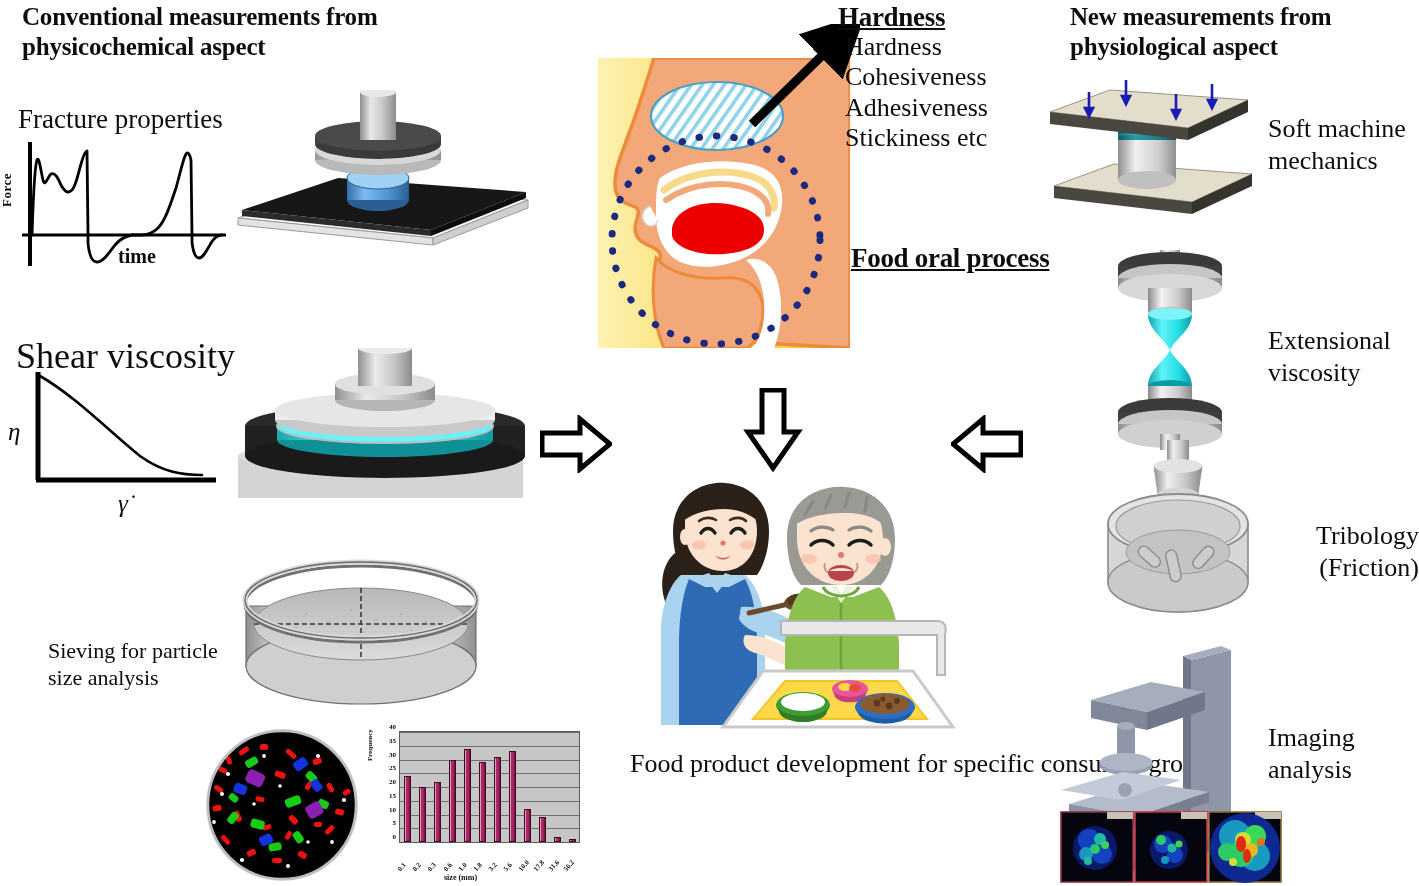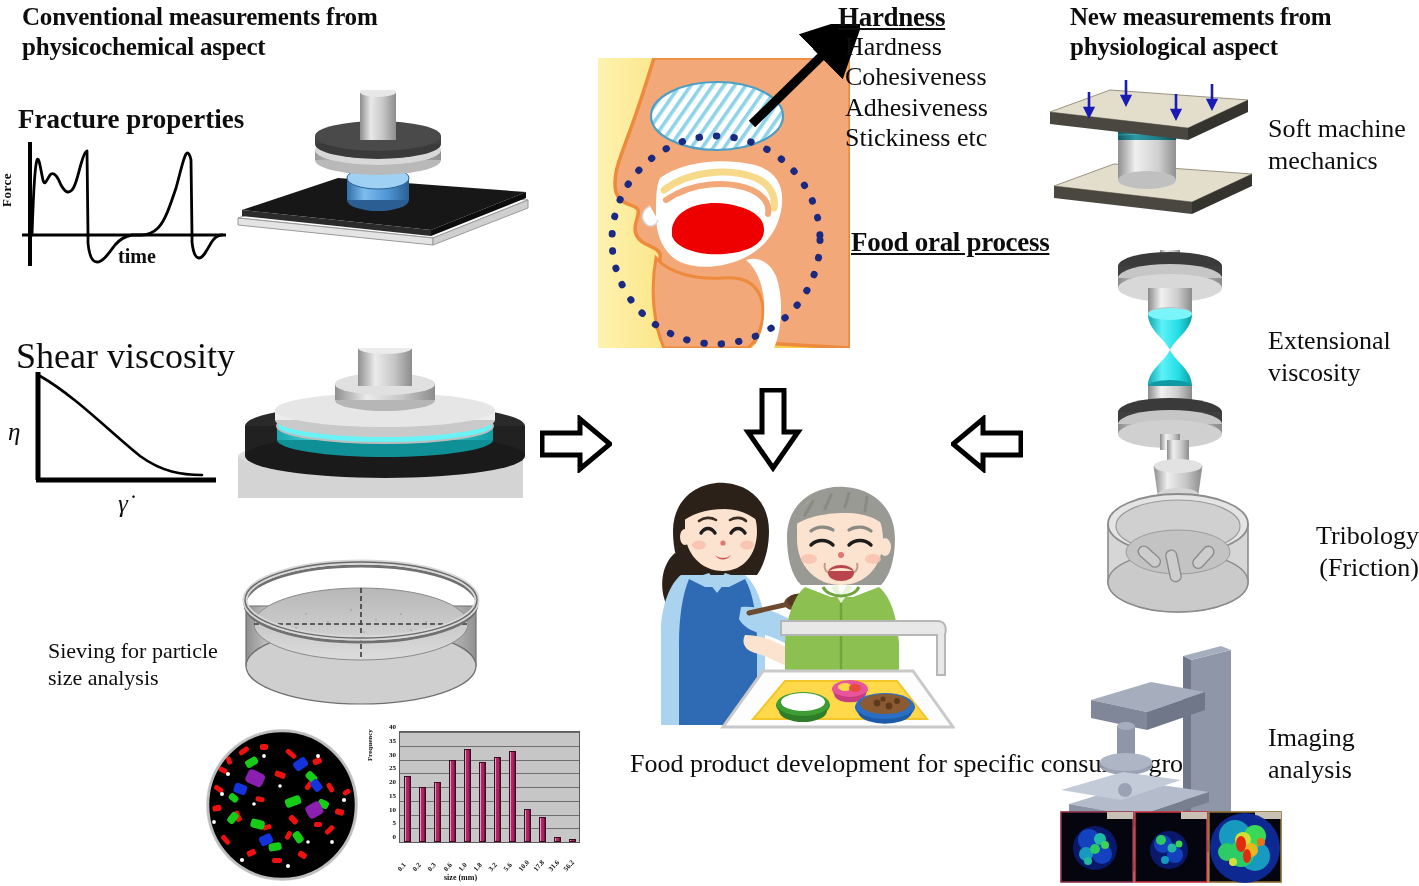--- a/index.html
+++ b/index.html
@@ -17,41 +17,41 @@
     font-weight:bold; font-size:25px; line-height:1.18;
     letter-spacing:-0.2px;
   }
   #title-left  { left:22px;  top:2px;  width:430px; }
   #title-right { left:1070px; top:2px; width:350px; }
 
   .plain-label { font-size:26px; line-height:1.2; }
   .underline-head { font-weight:bold; font-size:27px; text-decoration:underline; letter-spacing:-0.3px;}
 
   
-  #fracture-title { left:18px; top:103px; font-size:27px;font-weight:bold; }
+  #fracture-title { left:18px; top:103px; font-size:27px; }
   #fracture-chart { left:8px; top:138px; width:222px; height:135px; }
   #fracture-ylab {
     left:-10px; top:182px; font-size:13px; font-weight:bold;
     transform:rotate(-90deg); letter-spacing:0.5px;
   }
   #fracture-xlab { left:118px; top:245px; font-size:20px; font-weight:bold; }
 
   
   #shear-title { left:16px; top:335px; font-size:36px; }
   #shear-chart { left:30px; top:368px; width:190px; height:130px; }
   #shear-ylab { left:8px; top:418px; font-size:25px; font-style:italic; font-family:"Liberation Serif",serif;}
   #shear-xlab { left:118px; top:490px; font-size:25px; font-style:italic;}
 
   
   #sieve-label { left:48px; top:638px; font-size:22px; line-height:1.22; width:175px;}
 
   
   #texture-head { left:838px; top:2px; }
   #texture-list { left:845px; top:32px; font-size:26px; line-height:1.17; }
-  #oral-head { left:851px; top:227px;text-align:right; }
+  #oral-head { left:851px; top:243px;text-align:right; }
 
   
   #lab-soft  { left:1268px; top:113px; }
   #lab-ext   { left:1268px; top:325px; }
   #lab-trib  { left:1268px; top:520px;text-align:right; }
   #lab-imag  { left:1268px; top:722px; }
   .rlabel { font-size:26px; line-height:1.22; }
 
   
   #bottom-text { left:630px; top:748px; font-size:26px; line-height:1.22; }

